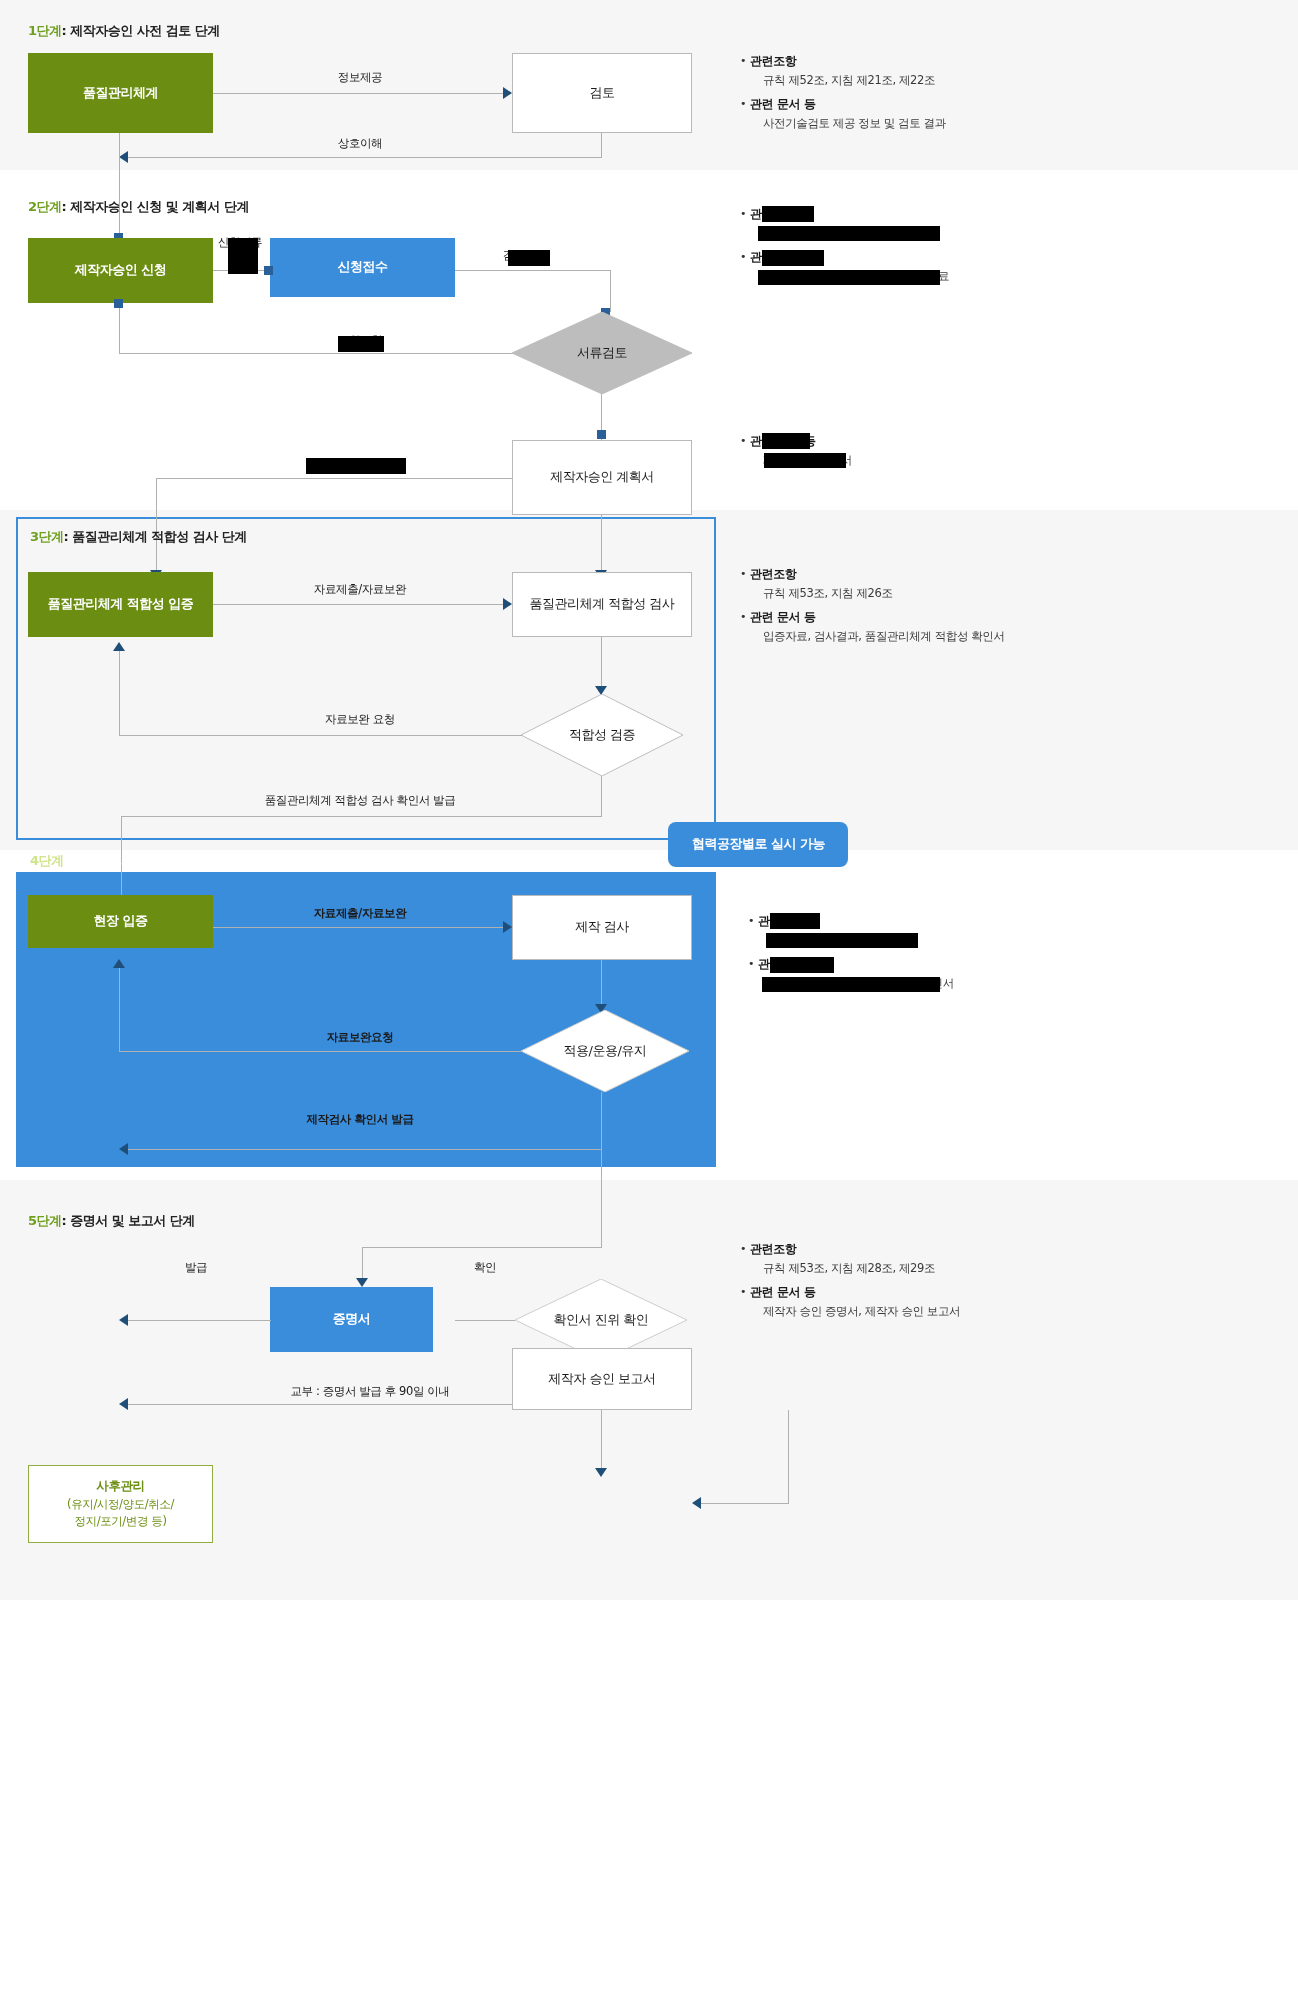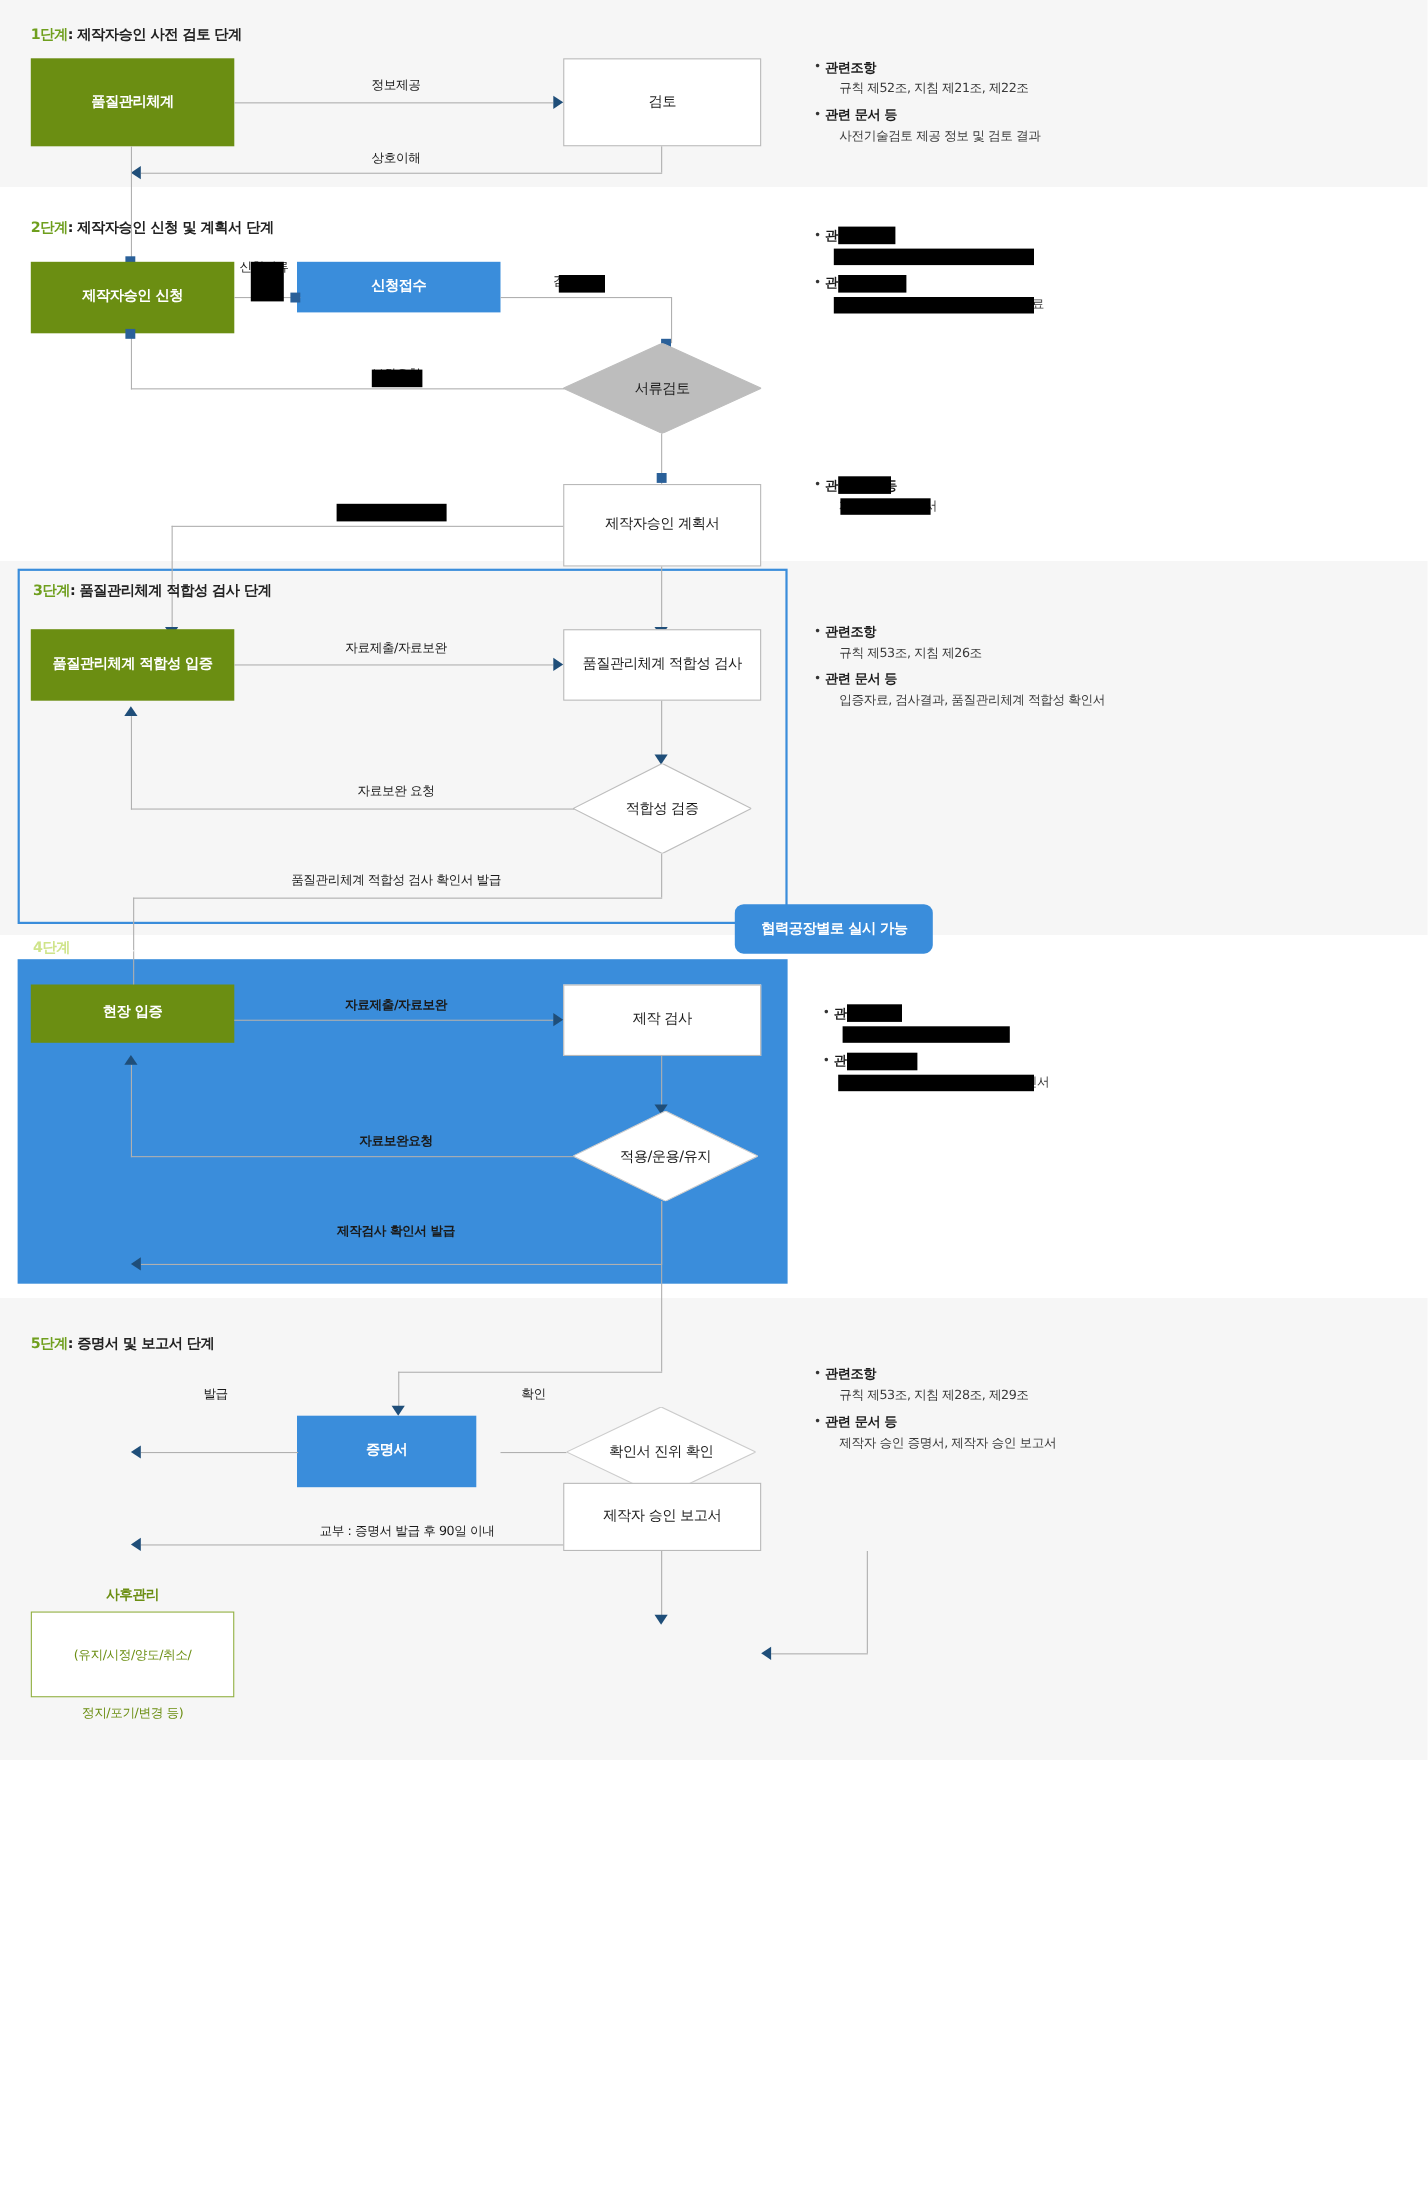--- a/index.html
+++ b/index.html
@@ -58,21 +58,21 @@
   .ann .bullet{width:10px;flex:0 0 10px;font-size:11px;color:#333;line-height:18px;}
   .ann .head{font-size:12px;font-weight:bold;color:#1a1a1a;letter-spacing:-0.4px;line-height:18px;}
   .ann .sub{font-size:11.5px;color:#3a3a3a;letter-spacing:-0.4px;margin-left:23px;line-height:18px;
             margin-bottom:6px;white-space:nowrap;}
 
   
   .redact{position:absolute;background:#000;}
 
   .tabtext{position:absolute;color:#fff;font-size:13px;font-weight:bold;letter-spacing:-0.5px;white-space:nowrap;}
   .post{position:absolute;box-sizing:border-box;border:1px solid #8fae3f;background:#fff;
-        display:flex;flex-direction:column;align-items:center;justify-content:center;gap:36px;}
+        display:flex;flex-direction:column;align-items:center;justify-content:center;}
   .post .t{font-size:12.5px;font-weight:bold;color:#6b8e12;letter-spacing:-0.4px;line-height:1.5;}
   .post .s{font-size:11.5px;color:#6b8e12;letter-spacing:-0.4px;line-height:1.5;}
 </style>
 </head>
 <body>
 
 <div id="canvas">
 
   <div class="band" style="top:0;height:170px;"></div>
   <div class="band-white" style="top:170px;height:340px;"></div>
@@ -123,21 +123,21 @@
   <div class="stage-title" style="left:28px;top:198px;">
     <span class="num">2단계</span><span>: 제작자승인 신청 및 계획서 단계</span>
   </div>
 
   <div class="ln v" style="left:119px;top:133px;height:105px;"></div>
   <div class="sq" style="left:114px;top:233px;"></div>
 
   <div class="node green" style="left:28px;top:238px;width:185px;height:65px;">
     <span>제작자승인 신청</span>
   </div>
-  <div class="node blue" style="left:270px;top:238px;width:185px;height:46px;">
+  <div class="node blue" style="left:270px;top:238px;width:185px;height:59px;">
     <span>신청접수</span>
   </div>
 
   <div class="ln h" style="left:213px;top:270px;width:60px;"></div>
   <div class="sq" style="left:264px;top:266px;"></div>
   <span class="elabel" style="left:240px;top:235px;">신청서류</span>
   <div class="redact" style="left:228px;top:238px;width:30px;height:36px;"></div>
 
   <div class="ln h" style="left:455px;top:270px;width:155px;"></div>
   <div class="ln v" style="left:610px;top:270px;height:42px;"></div>

